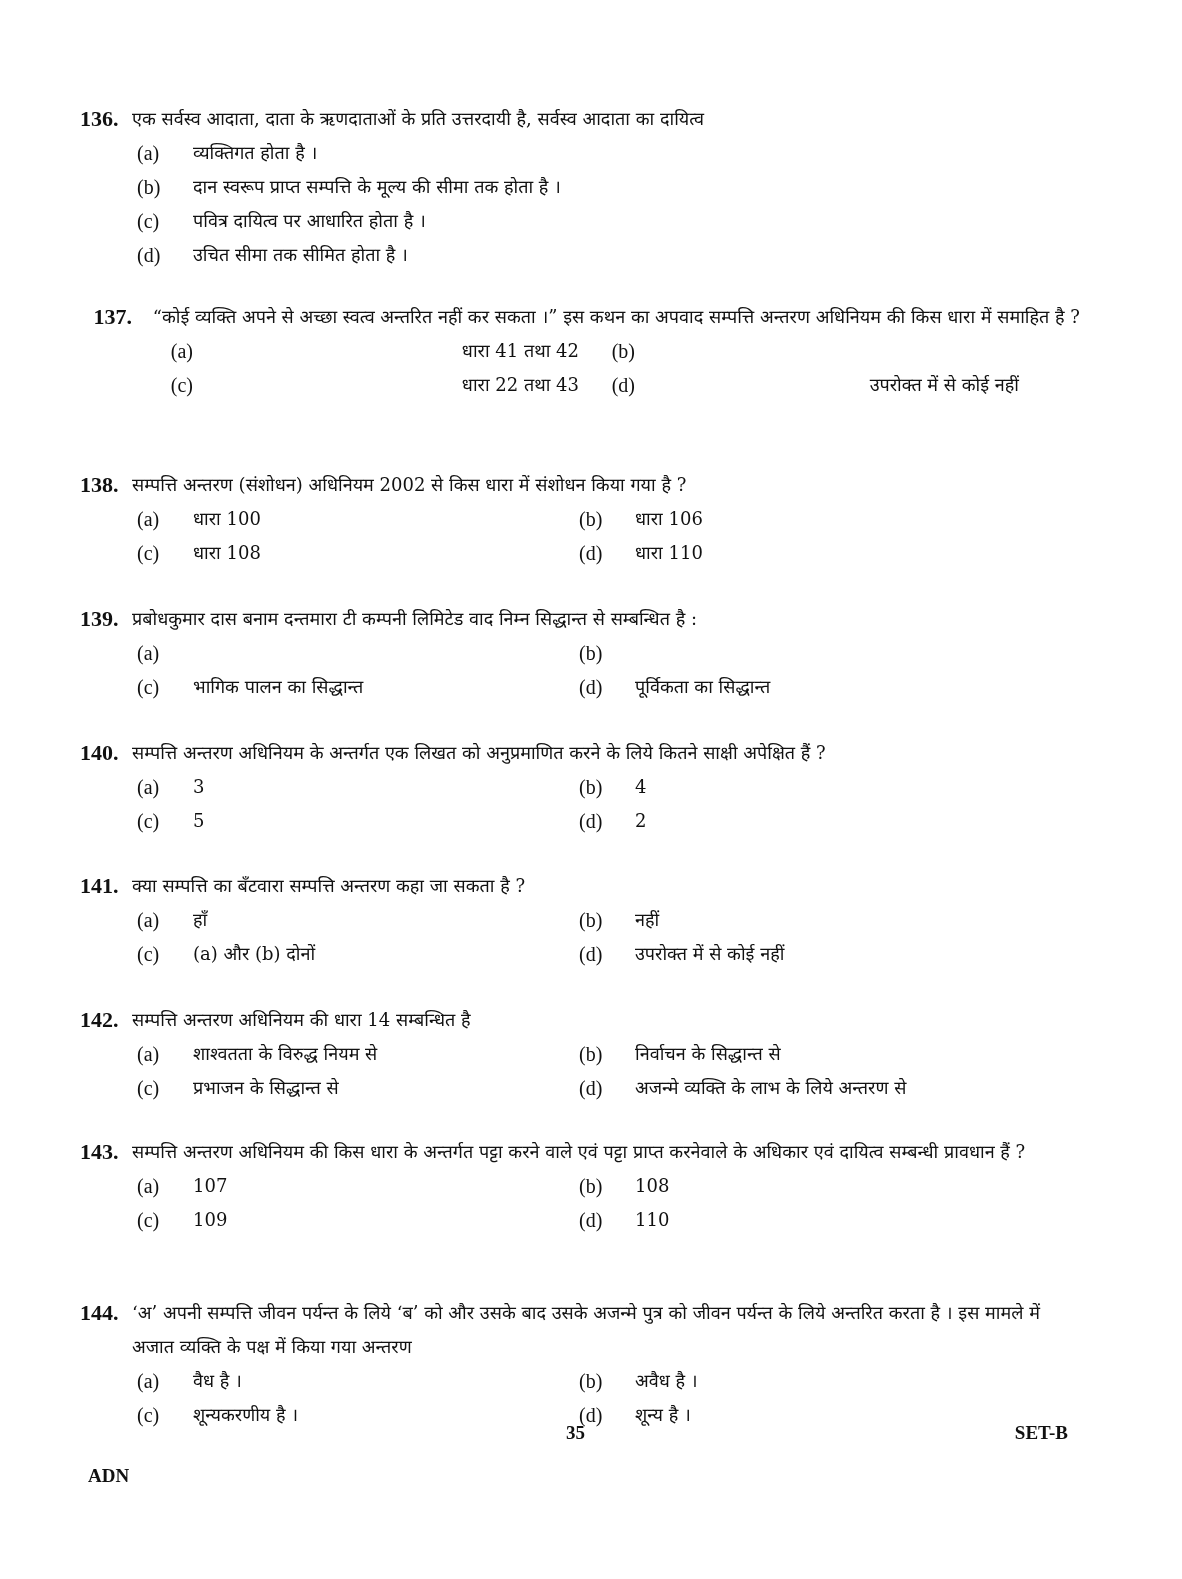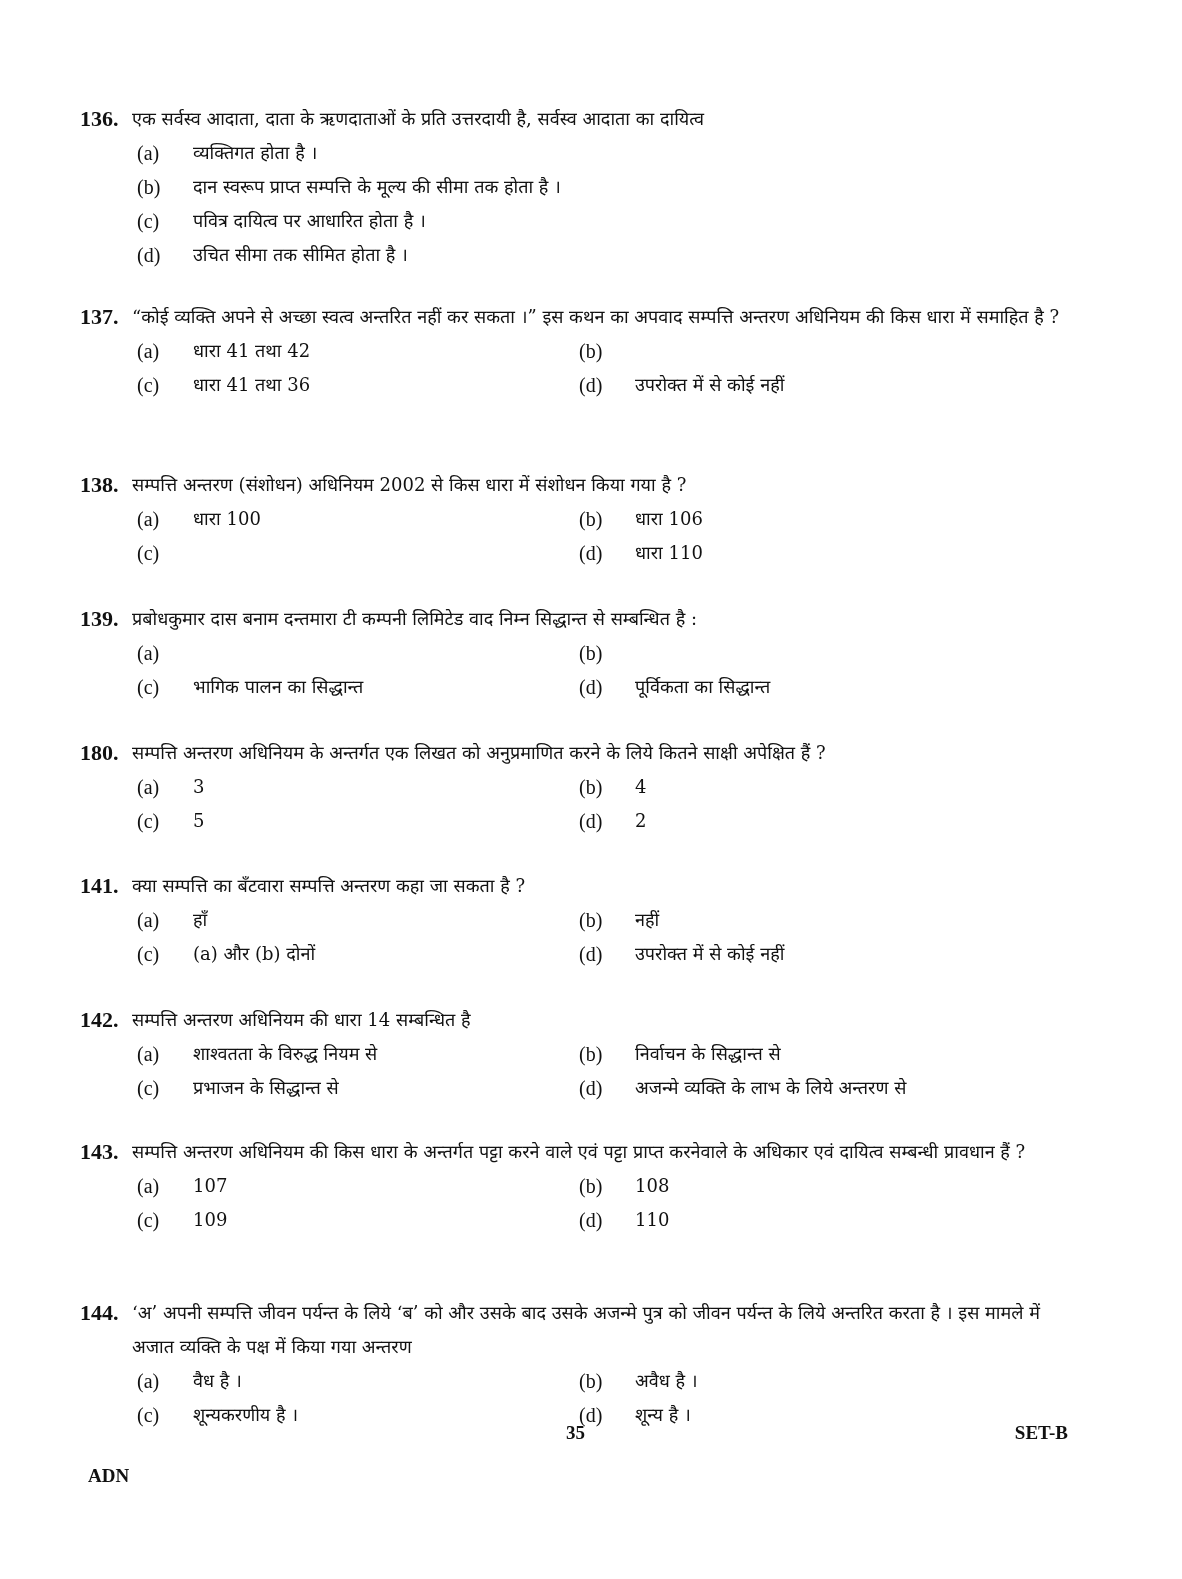--- a/index.html
+++ b/index.html
@@ -47,36 +47,36 @@
           <span class="opt-label">(c)</span>
           <span class="opt-text">पवित्र दायित्व पर आधारित होता है ।</span>
         </div>
       <div class="opt">
           <span class="opt-label">(d)</span>
           <span class="opt-text">उचित सीमा तक सीमित होता है ।</span>
         </div>
     </div>
   </div>
 
-  <div class="q" style="top:300px;">
+  <div class="q" style="top:300px;text-align:right;">
     <div class="q-head">
       <span class="q-num">137.</span>
       <span class="q-text">“कोई व्यक्ति अपने से अच्छा स्वत्व अन्तरित नहीं कर सकता ।” इस कथन का अपवाद सम्पत्ति अन्तरण अधिनियम की किस धारा में समाहित है ?</span>
     </div>
     <div class="opts grid">
       <div class="opt">
           <span class="opt-label">(a)</span>
           <span class="opt-text">धारा 41 तथा 42</span>
         </div>
       <div class="opt">
           <span class="opt-label">(b)</span>
         </div>
       <div class="opt">
           <span class="opt-label">(c)</span>
-          <span class="opt-text">धारा 41 तथा 36</span>
+          <span class="opt-text">धारा 22 तथा 43</span>
         </div>
       <div class="opt">
           <span class="opt-label">(d)</span>
           <span class="opt-text">उपरोक्त में से कोई नहीं</span>
         </div>
     </div>
   </div>
 
   <div class="q" style="top:468px;">
     <div class="q-head">
@@ -87,20 +87,21 @@
       <div class="opt">
           <span class="opt-label">(a)</span>
           <span class="opt-text">धारा 100</span>
         </div>
       <div class="opt">
           <span class="opt-label">(b)</span>
           <span class="opt-text">धारा 106</span>
         </div>
       <div class="opt">
           <span class="opt-label">(c)</span>
+          <span class="opt-text">धारा 108</span>
         </div>
       <div class="opt">
           <span class="opt-label">(d)</span>
           <span class="opt-text">धारा 110</span>
         </div>
     </div>
   </div>
 
   <div class="q" style="top:602px;">
     <div class="q-head">
@@ -120,21 +121,21 @@
         </div>
       <div class="opt">
           <span class="opt-label">(d)</span>
           <span class="opt-text">पूर्विकता का सिद्धान्त</span>
         </div>
     </div>
   </div>
 
   <div class="q" style="top:736px;">
     <div class="q-head">
-      <span class="q-num">180.</span>
+      <span class="q-num">140.</span>
       <span class="q-text">सम्पत्ति अन्तरण अधिनियम के अन्तर्गत एक लिखत को अनुप्रमाणित करने के लिये कितने साक्षी अपेक्षित हैं ?</span>
     </div>
     <div class="opts grid">
       <div class="opt">
           <span class="opt-label">(a)</span>
           <span class="opt-text">3</span>
         </div>
       <div class="opt">
           <span class="opt-label">(b)</span>
           <span class="opt-text">4</span>

